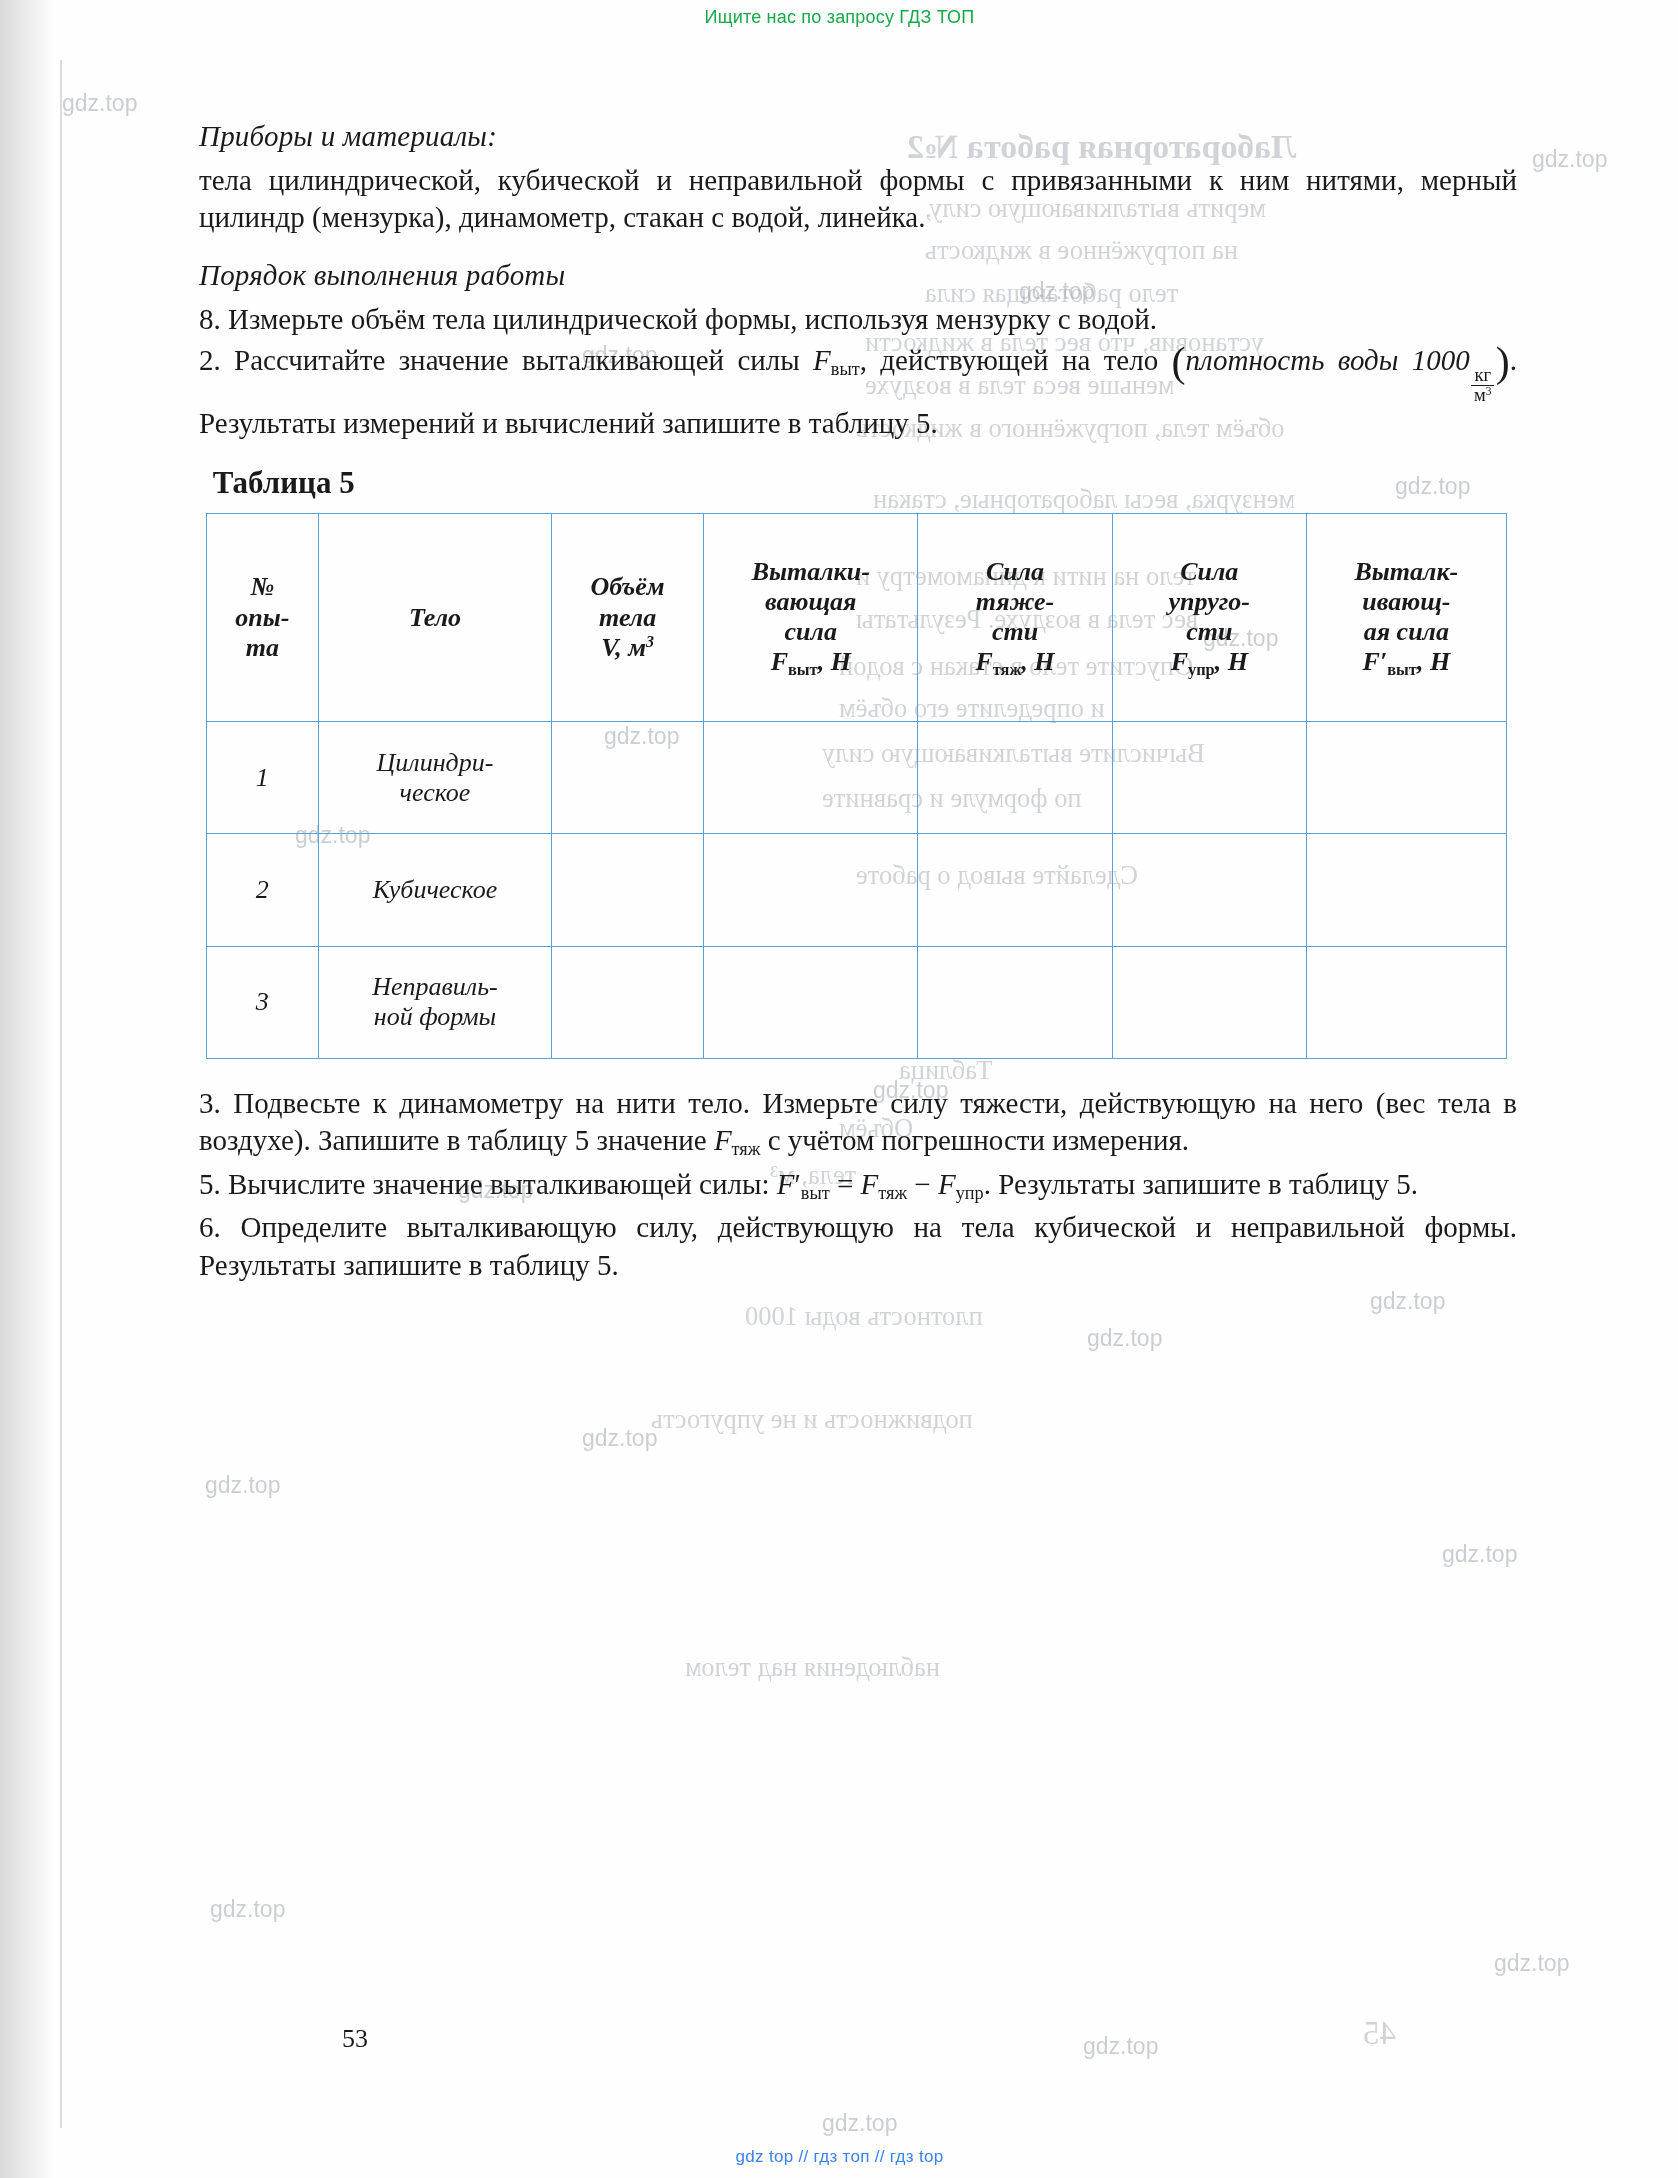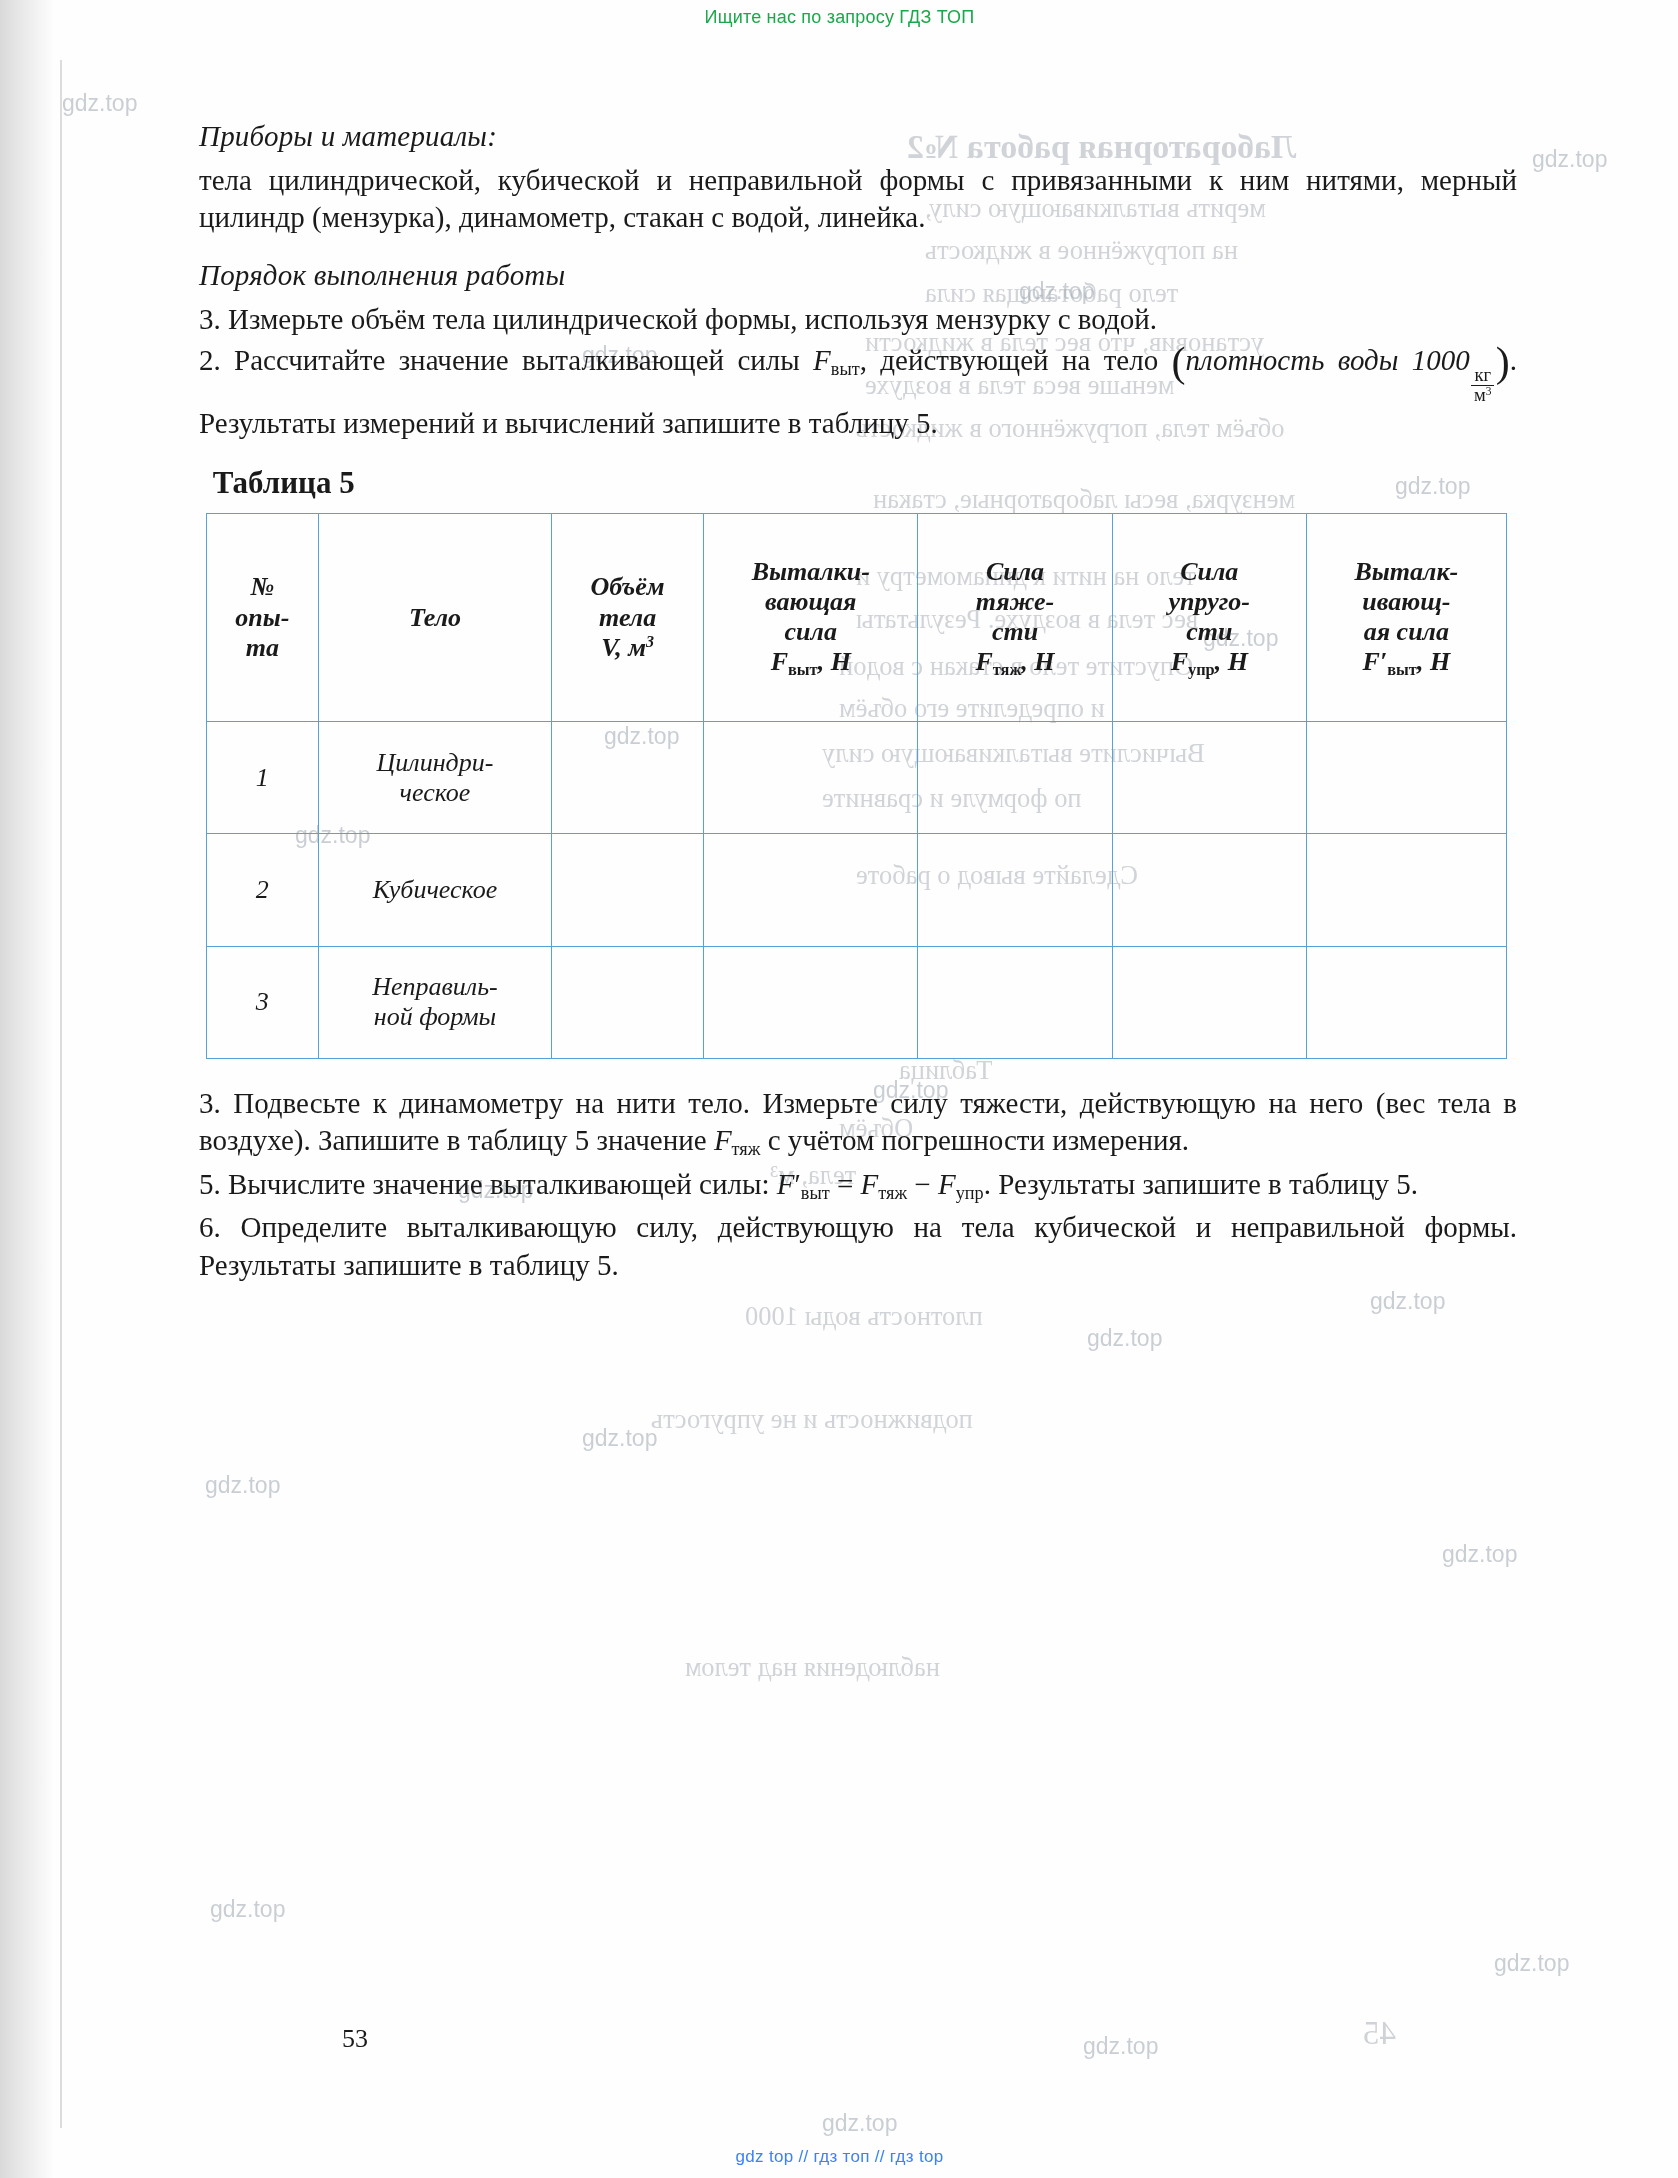--- a/index.html
+++ b/index.html
@@ -252,21 +252,21 @@
   <div class="content">
 
     <div class="blk">
       <div class="heading-italic">Приборы и материалы:</div>
       <p class="para indent">тела цилиндрической, кубической и неправильной формы с привязанными к ним нитями, мерный цилиндр (мензурка), динамометр, стакан с водой, линейка.</p>
     </div>
 
     <div class="blk">
       <div class="heading-italic">Порядок выполнения работы</div>
 
-      <p class="para indent">3. Измерьте объём тела цилиндрической формы, используя мензурку с водой.</p>
+      <p class="para indent">8. Измерьте объём тела цилиндрической формы, используя мензурку с водой.</p>
 
       <p class="para indent">
         <span>2. Рассчитайте значение выталкивающей силы </span><span class="ital">F</span><span class="sub">выт</span><span>, действующей на тело</span>
         <span class="bigparen">(</span><span class="ital">плотность воды 1000</span><span class="frac">
             <span class="num">кг</span>
             <span class="den"><span>м</span><span class="sup">3</span></span>
           </span><span class="bigparen">)</span><span>. Результаты измерений и вычислений запишите в таблицу 5.</span>
       </p>
     </div>
 

